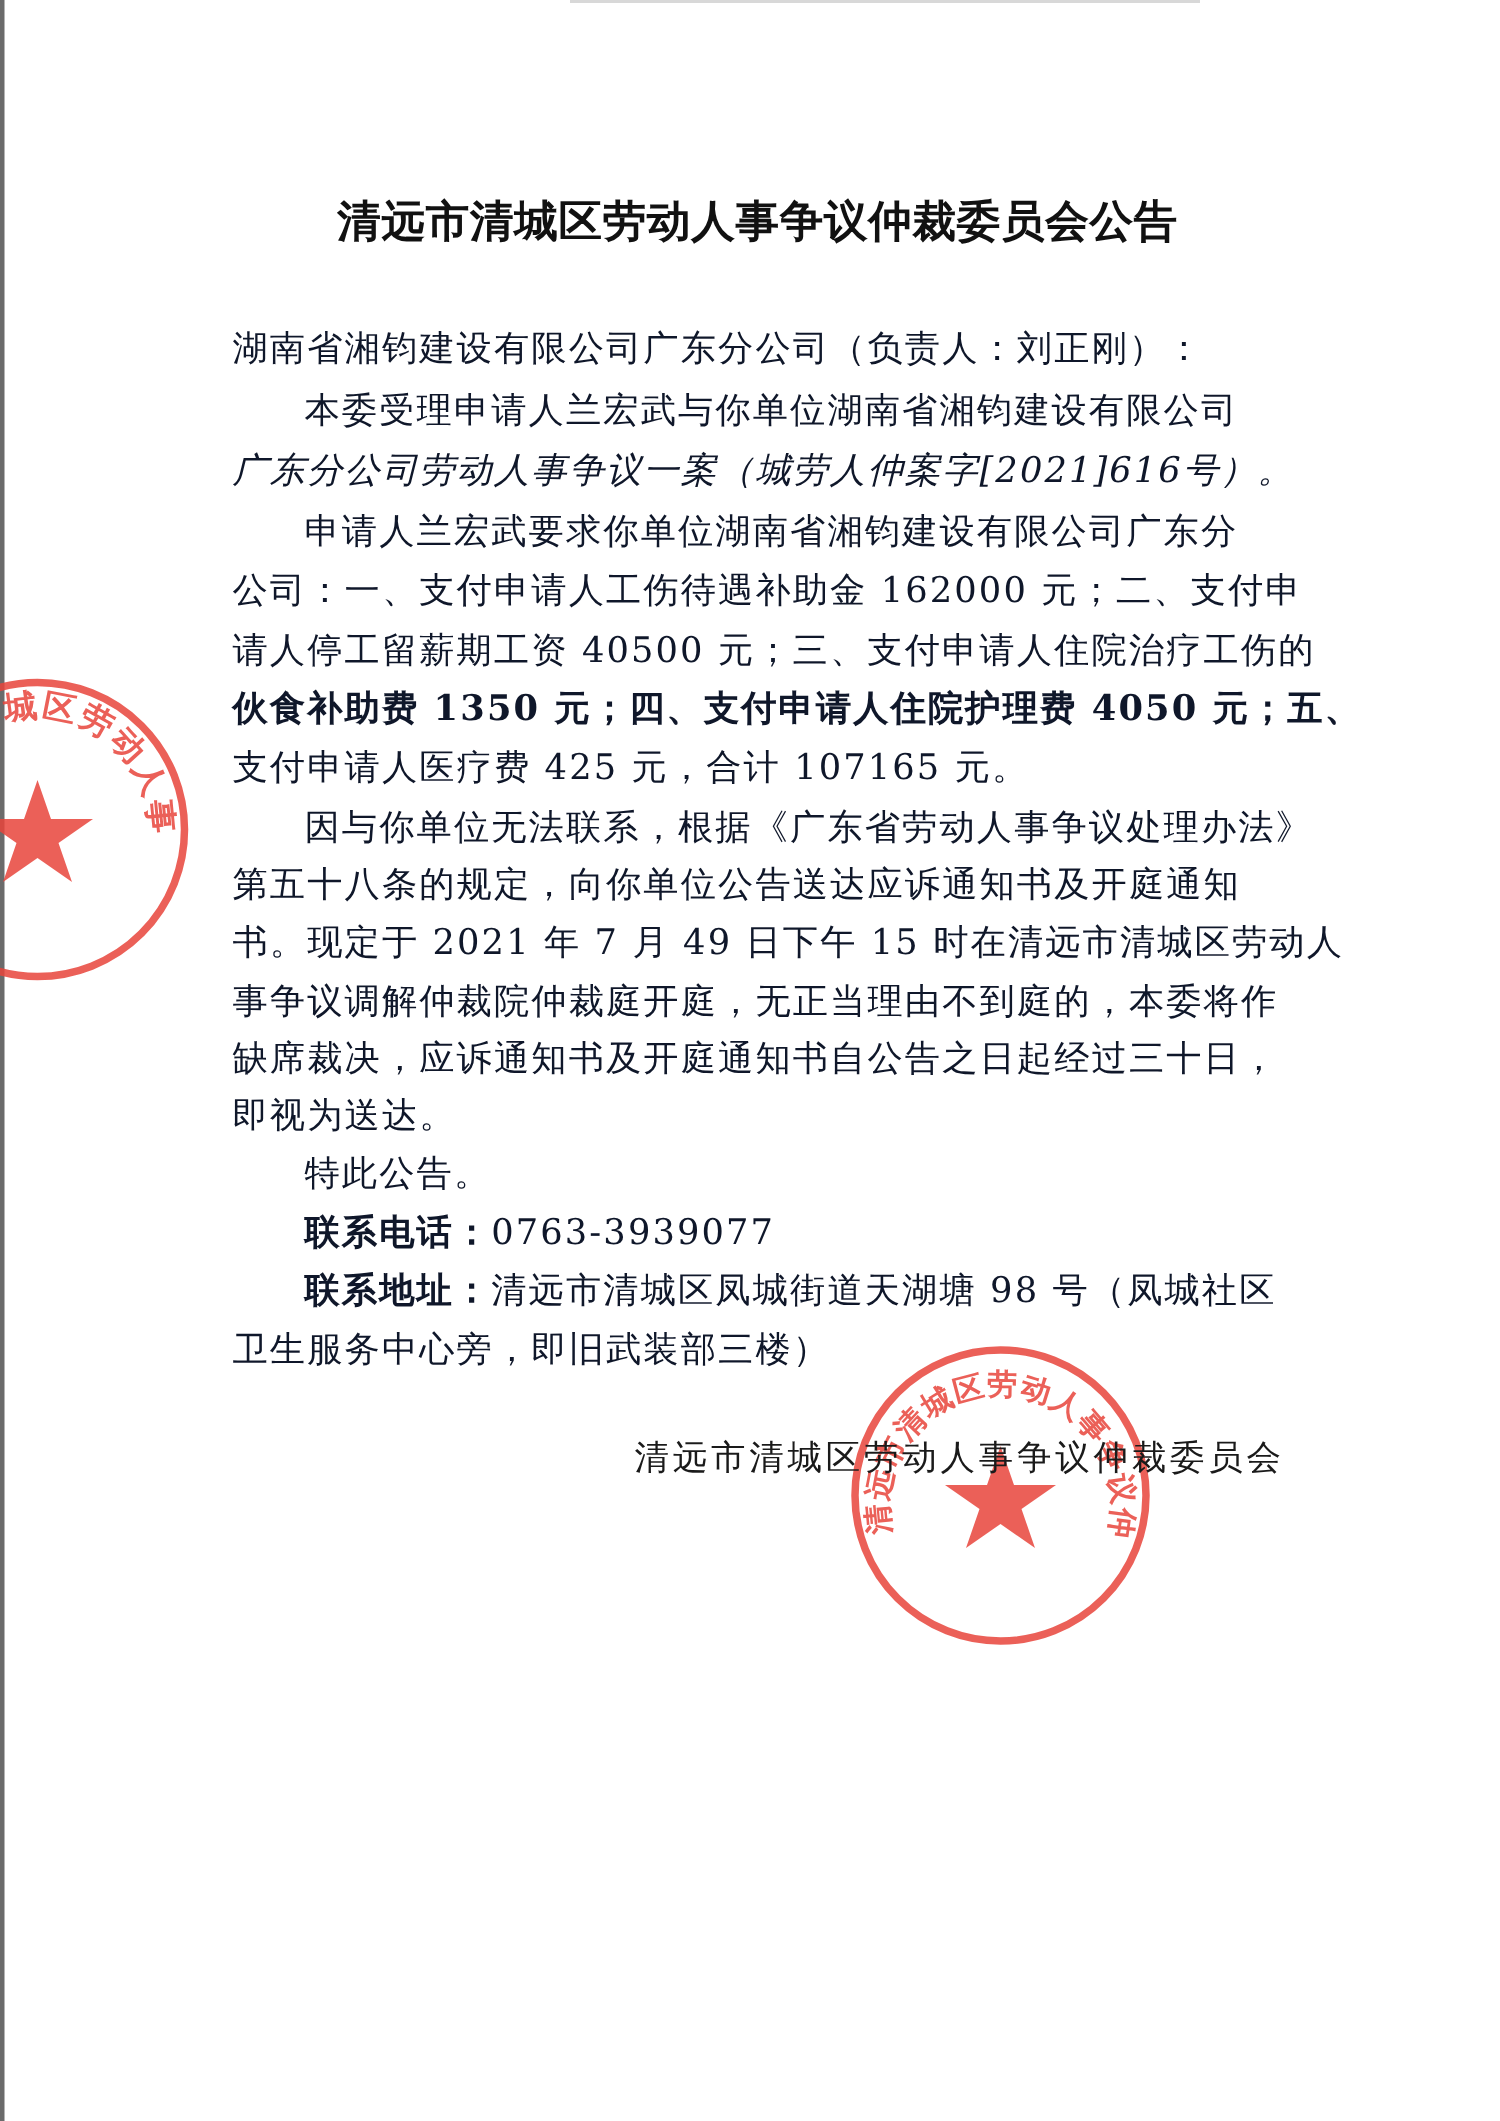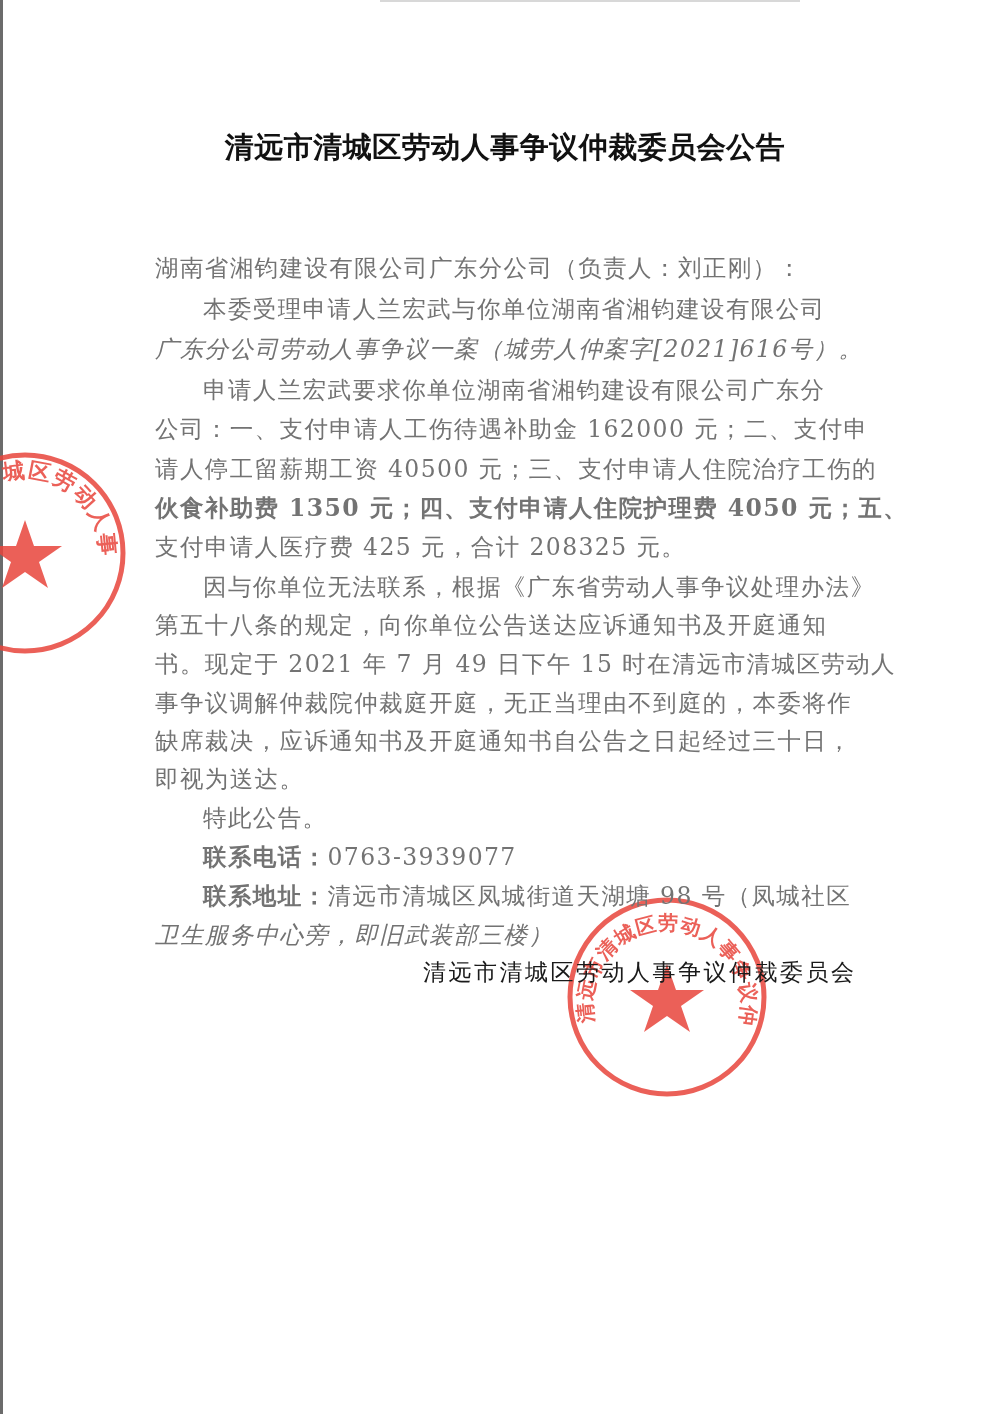--- a/index.html
+++ b/index.html
@@ -43,23 +43,22 @@
       font-size: 29px;
       letter-spacing: 0.5px;
       color: #111;
     }
     .line {
       position: absolute;
       left: 155px;
       font-size: 23.5px;
       line-height: 30px;
       white-space: nowrap;
-      color: #737373;
+      color: #0f172a;
       letter-spacing: 1.4px;
-      margin-top: 36px;
     }
     .indent { left: 203px; }
     .bold-label {
       font-family: "DejaVu Sans", "Liberation Sans", sans-serif;
       font-weight: bold;
     }
     .sign {
       position: absolute;
       font-size: 23px;
       line-height: 30px;
@@ -108,34 +107,34 @@
 
   <div class="line text-layer" style="top:217px;">湖南省湘钧建设有限公司广东分公司（负责人：刘正刚）：</div>
 
   <div class="line indent text-layer" style="top:258px;text-align:right;">本委受理申请人兰宏武与你单位湖南省湘钧建设有限公司</div>
   <div class="line text-layer" style="top:298px;font-style:italic;">广东分公司劳动人事争议一案（城劳人仲案字[2021]616号）。</div>
 
   <div class="line indent text-layer" style="top:339px;">申请人兰宏武要求你单位湖南省湘钧建设有限公司广东分</div>
   <div class="line text-layer" style="top:378px;">公司：一、支付申请人工伤待遇补助金 162000 元；二、支付申</div>
   <div class="line text-layer" style="top:418px;">请人停工留薪期工资 40500 元；三、支付申请人住院治疗工伤的</div>
   <div class="line text-layer" style="top:457px;font-weight:bold;">伙食补助费 1350 元；四、支付申请人住院护理费 4050 元；五、</div>
-  <div class="line text-layer" style="top:496px;">支付申请人医疗费 425 元，合计 208325 元。</div>
+  <div class="line text-layer" style="top:496px;">支付申请人医疗费 425 元，合计 107165 元。</div>
 
   <div class="line indent text-layer" style="top:536px;text-align:center;">因与你单位无法联系，根据《广东省劳动人事争议处理办法》</div>
   <div class="line text-layer" style="top:574px;">第五十八条的规定，向你单位公告送达应诉通知书及开庭通知</div>
   <div class="line text-layer" style="top:613px;">书。现定于 2021 年 7 月 49 日下午 15 时在清远市清城区劳动人</div>
   <div class="line text-layer" style="top:690px;">缺席裁决，应诉通知书及开庭通知书自公告之日起经过三十日，</div>
   <div class="line text-layer" style="top:652px;">事争议调解仲裁院仲裁庭开庭，无正当理由不到庭的，本委将作</div>
   <div class="line text-layer" style="top:728px;">即视为送达。</div>
 
   <div class="line indent text-layer" style="top:767px;">特此公告。</div>
 
   <div class="line indent text-layer" style="top:806px;">
     <span class="bold-label">联系电话：</span><span>0763-3939077</span>
   </div>
 
   <div class="line indent text-layer" style="top:845px;">
     <span class="bold-label">联系地址：</span><span>清远市清城区凤城街道天湖塘 98 号（凤城社区</span>
   </div>
-  <div class="line text-layer" style="top:884px;font-style:italic;">卫生服务中心旁，即旧武装部三楼）</div>
+  <div class="line text-layer" style="top:884px;">卫生服务中心旁，即旧武装部三楼）</div>
 
   <div class="sign" style="left:423px; top:957px;">清远市清城区劳动人事争议仲裁委员会</div>
 </div>
 
 </body></html>

